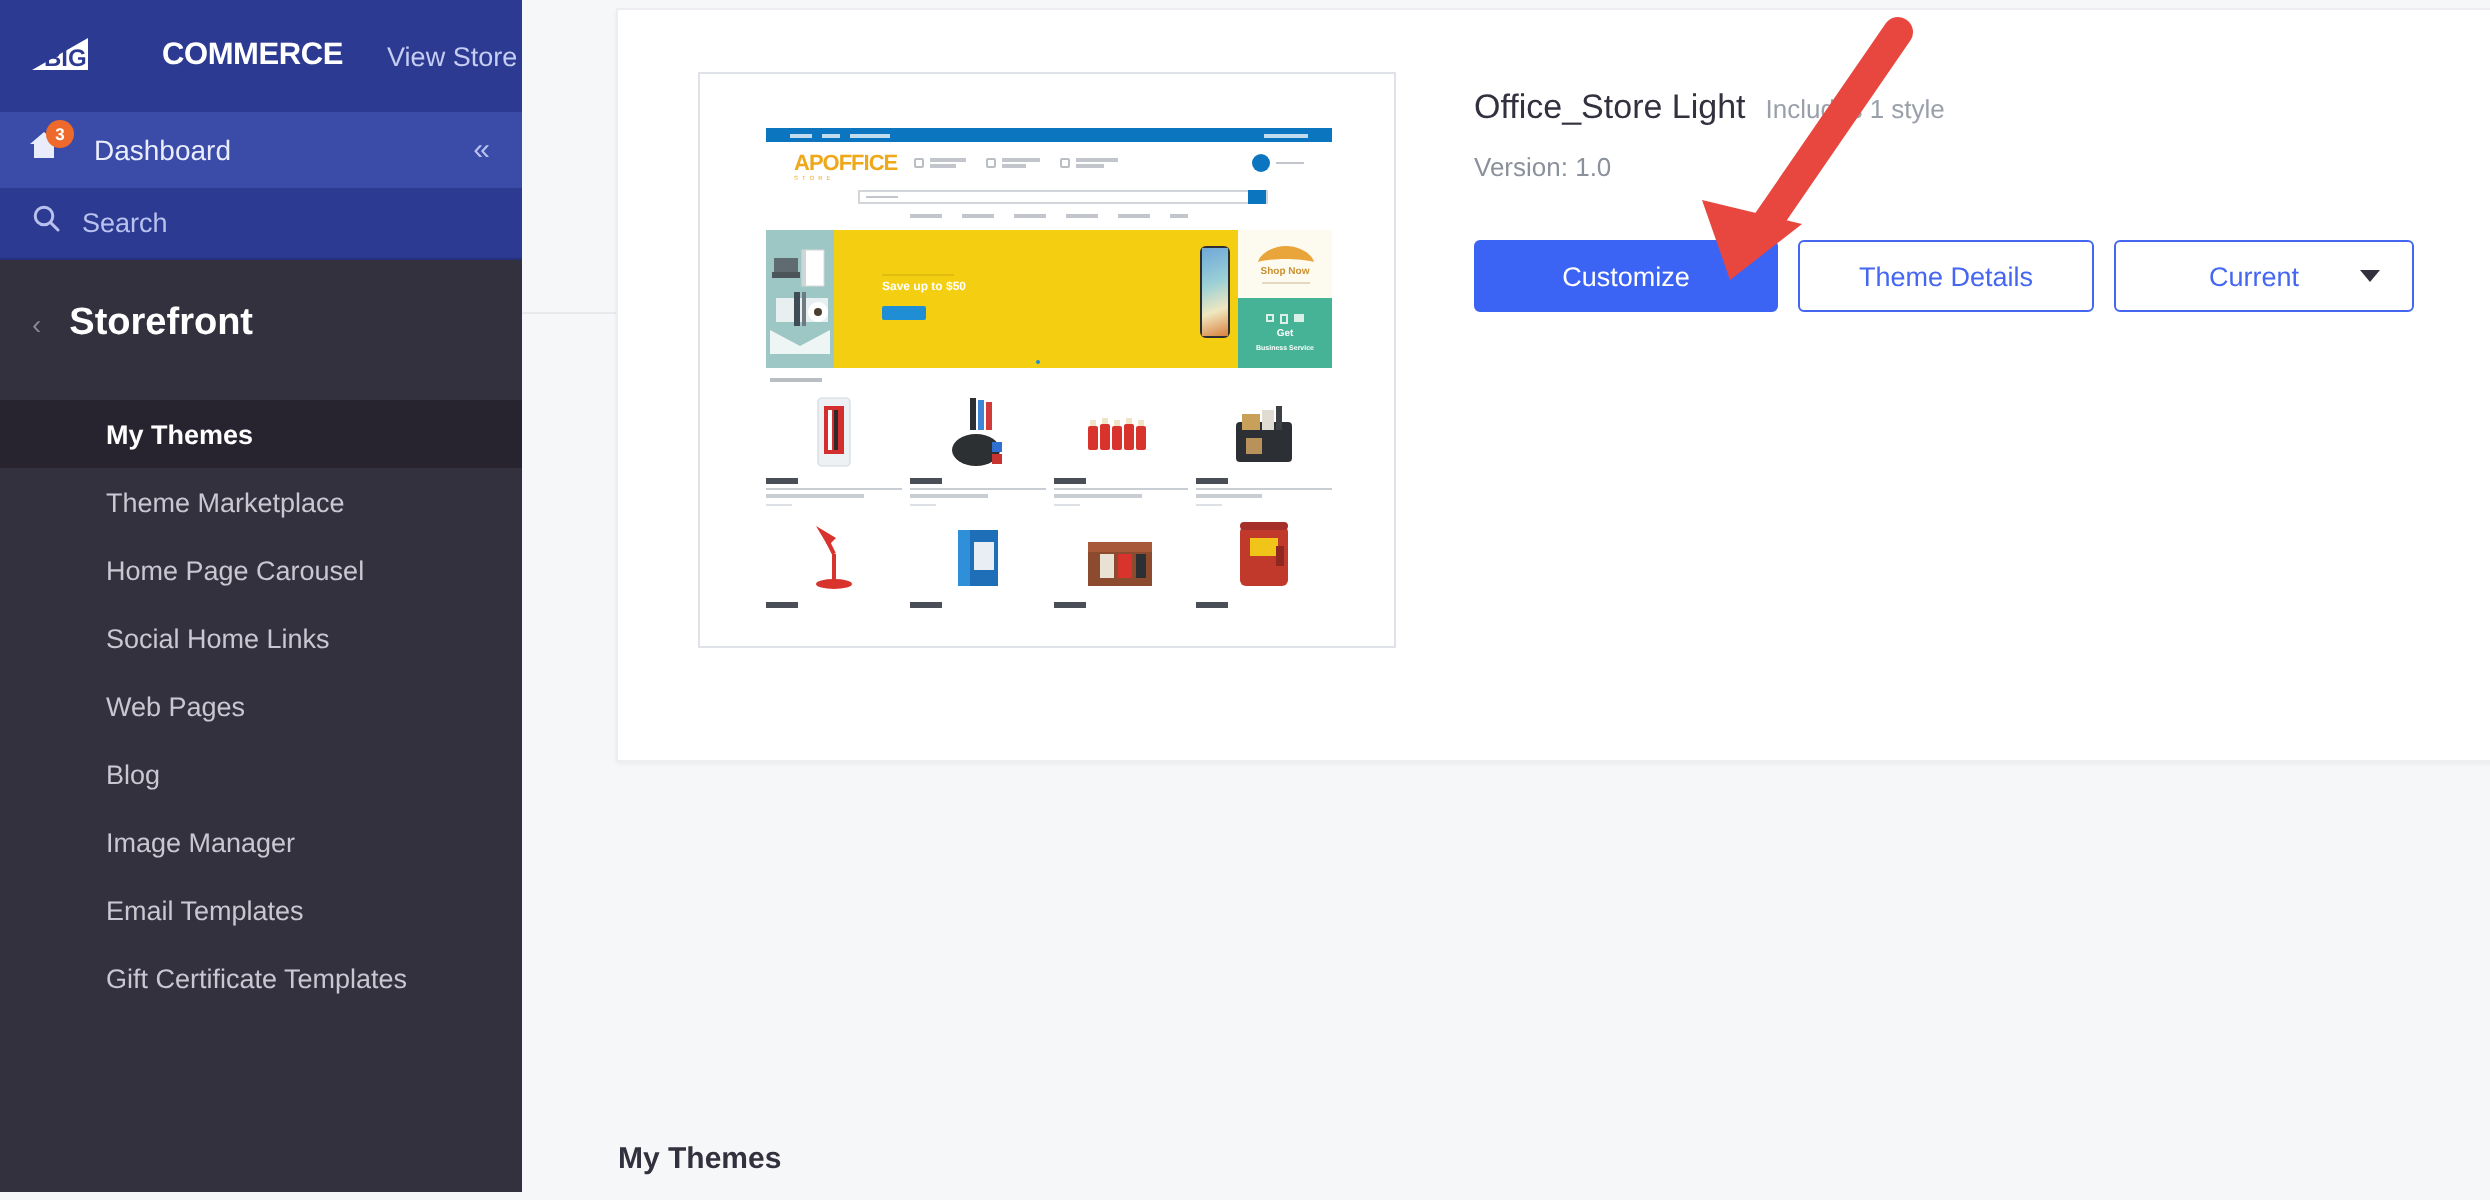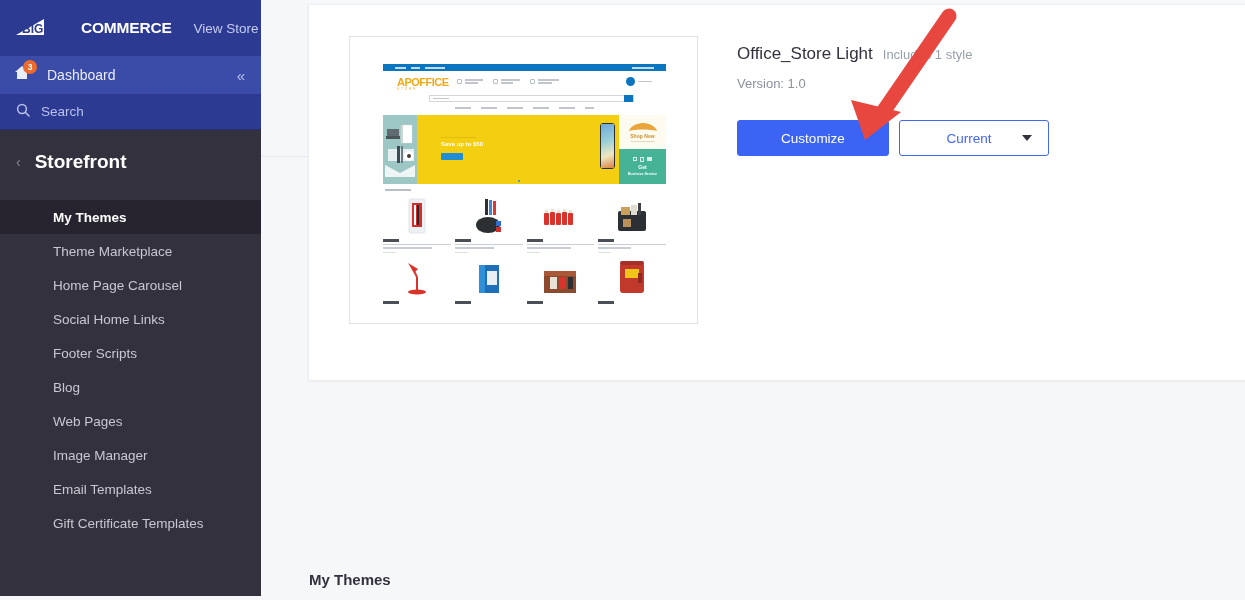--- a/index.html
+++ b/index.html
@@ -249,27 +249,24 @@
       <div class="sb-item">
           <span>Theme Marketplace</span>
         </div>
       <div class="sb-item">
           <span>Home Page Carousel</span>
         </div>
       <div class="sb-item">
           <span>Social Home Links</span>
         </div>
       <div class="sb-item">
-          <span>Footer Scripts</span>
+          <span>Web Pages</span>
         </div>
       <div class="sb-item">
           <span>Blog</span>
-        </div>
-      <div class="sb-item">
-          <span>Web Pages</span>
         </div>
       <div class="sb-item">
           <span>Image Manager</span>
         </div>
       <div class="sb-item">
           <span>Email Templates</span>
         </div>
       <div class="sb-item">
           <span>Gift Certificate Templates</span>
         </div>
@@ -534,20 +531,21 @@
 
         <div class="info">
           <div class="theme-title-row">
             <span class="theme-name">Office_Store Light</span>
             <span class="theme-styles">Includes 1 style</span>
           </div>
           <div class="theme-version">Version: 1.0</div>
 
           <div class="btn-row">
             <div class="btn btn-primary">Customize</div>
+            <div class="btn btn-outline">Theme Details</div>
             <div class="btn btn-outline wide">
               <span class="lbl">Current</span>
               <span class="caret"></span>
             </div>
           </div>
         </div>
 
       </div>
     </div>
 

